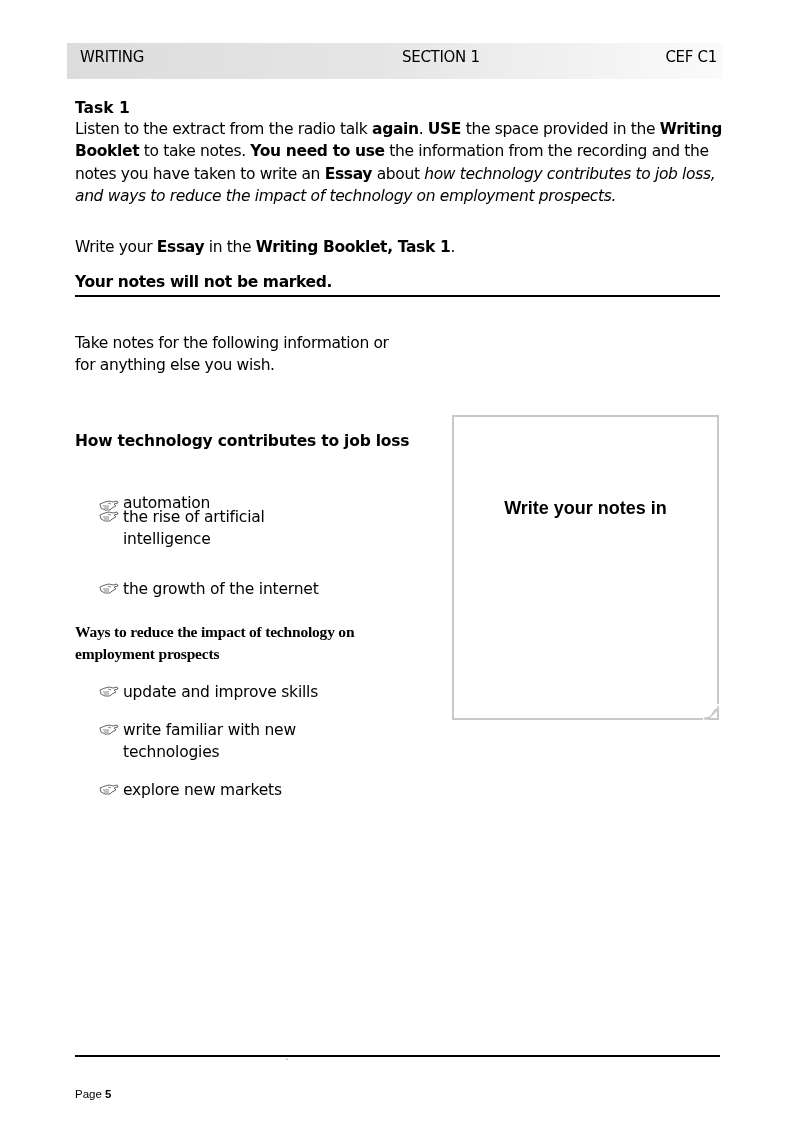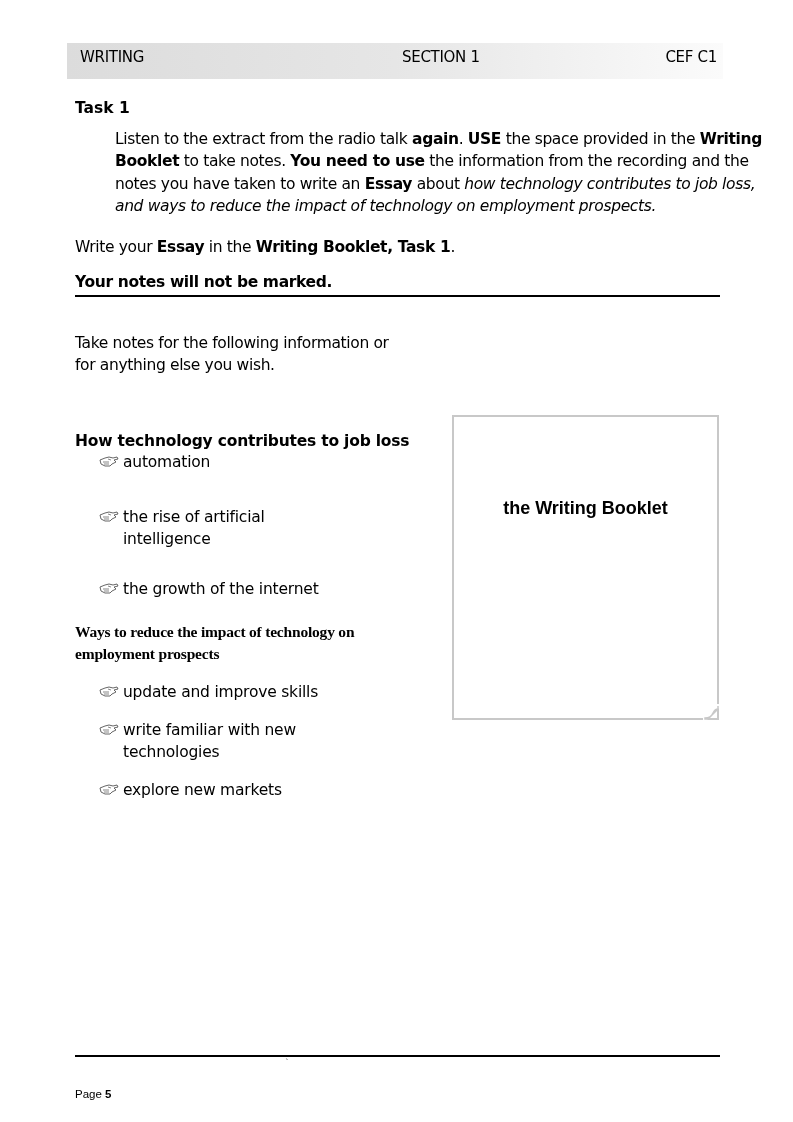--- a/index.html
+++ b/index.html
@@ -7,33 +7,33 @@
          font-family:"DejaVu Sans", "Liberation Sans", sans-serif; color:#000; }
   .header-bar { position:absolute; left:67px; top:43px; width:656px; height:36px;
     background:linear-gradient(to right,#dcdcdc 0%,#e6e6e6 50%,#fbfbfb 100%);
     font-size:15px; }
   .header-bar span { position:absolute; top:5px; letter-spacing:-0.3px; }
   .h-left { left:13px; }
   .h-center { left:290px;margin-left:45px; }
   .h-right { right:6px; }
   .task-title { position:absolute; left:75px; top:99px; font-size:15.5px; font-weight:bold; }
   .para { position:absolute; left:75px; width:660px; font-size:15.5px; line-height:22.3px; letter-spacing:-0.35px; }
-  .p1 { top:128px;margin-left:40px; }
+  .p1 { top:118px; }
   .p2 { top:236px; }
   .p3 { top:271px; font-weight:bold; }
   .rule-top { position:absolute; left:75px; top:295px; width:645px; height:2px; background:#000; }
   .p4 { top:332px; width:330px; }
   .sec-head { position:absolute; left:75px; font-size:15.5px; font-weight:bold; line-height:22.3px; letter-spacing:-0.2px; }
   .s1 { top:430px; }
   .s2 { top:621px;font-family:Liberation Serif, serif; }
   .note-item { position:absolute; left:99px; font-size:15.5px; line-height:22.3px; letter-spacing:-0.2px; display:flex; }
   .note-item .icon { width:24px; flex:0 0 24px; display:inline-block; }
   .note-item .icon svg { display:block; margin-top:5px; }
   .note-item .txt { width:230px; }
-  .n1 { top:451px; } .n2 { top:506px; } .n3 { top:544px;margin-top:34px; }
+  .n1 { top:492px;align-items:center; } .n2 { top:506px; } .n3 { top:544px;margin-top:34px; }
   .n4 { top:681px; } .n5 { top:719px; } .n6 { top:779px; }
   .notes-box { position:absolute; left:452px; top:415px; width:263px; height:301px;
     border:2px solid #c8c8c8; background:#fff; }
   .notes-box .box-text { position:absolute; left:0; right:0; top:72px; text-align:center;
     font-family:"Liberation Sans", sans-serif; font-weight:bold; font-size:18px; line-height:38px; }
   .curl { position:absolute; right:-2px; bottom:-2px; width:16px; height:16px; }
   .rule-bottom { position:absolute; left:75px; top:1055px; width:645px; height:2px; background:#000; }
   .footer { position:absolute; left:75px; top:1088px; font-size:11.5px; font-family:"Liberation Sans", sans-serif; }
   .footer b { font-weight:bold; }
   .stray-mark { position:absolute; left:285px; top:1058px; font-size:9px; color:#555; }
@@ -115,21 +115,21 @@
       <svg width="20" height="12" viewBox="0 0 20 12">
         <path d="M1,4 L6,2 L10,1 L14,2 L18,1 L19,3 L15,4 L17,6 L13,8 L11,10 L6,10 L2,8 Z" fill="#fff" stroke="#555" stroke-width="0.9"></path>
         <path d="M4,6 L10,6 M5,8 L10,8 M9,3 L12,4" stroke="#555" stroke-width="0.7" fill="none"></path>
       </svg>
     </span>
     <span class="txt">explore new markets</span>
   </div>
 
 <div class="notes-box">
   <div class="box-text">
-    <div>the Writing Booklet</div>
+    <div>Write your notes in</div>
   </div>
   <svg class="curl" viewBox="0 0 16 16">
     <polygon points="16,0 16,4 4,16 0,16 0,14 14,14 14,0" fill="#fff"></polygon>
     <path d="M15,2 L15,5 L5,15 L2,15 L2,14 Q8,14 10,9 Q12,5 15,5" fill="#f2f2f2" stroke="#c8c8c8" stroke-width="1.5"></path>
   </svg>
 </div>
 
 <div class="rule-bottom"></div>
 <div class="footer">
   <span>Page </span><b>5</b>

